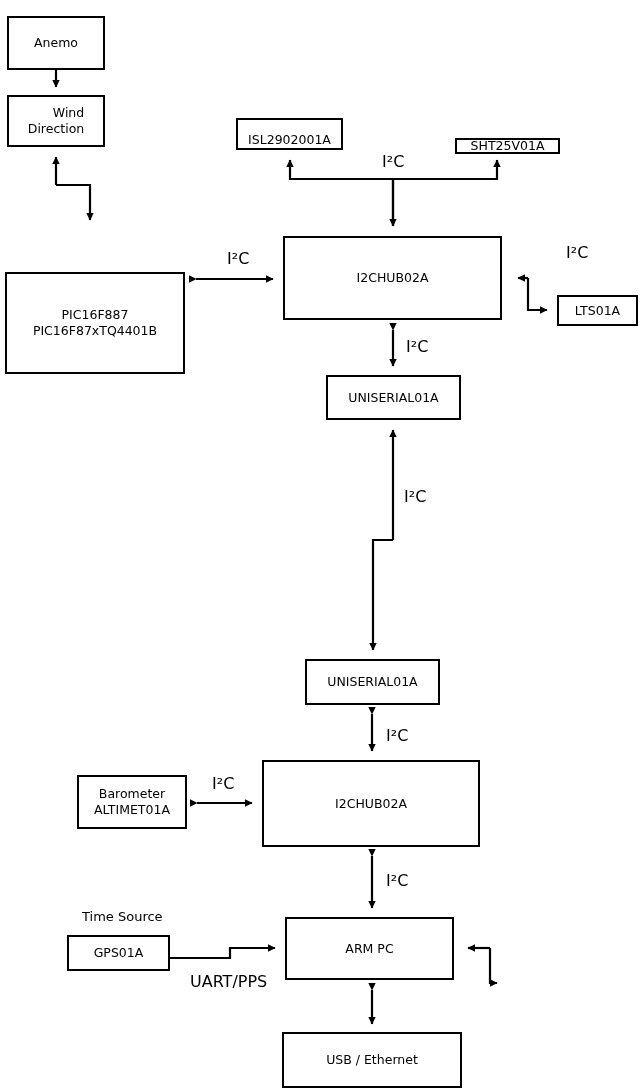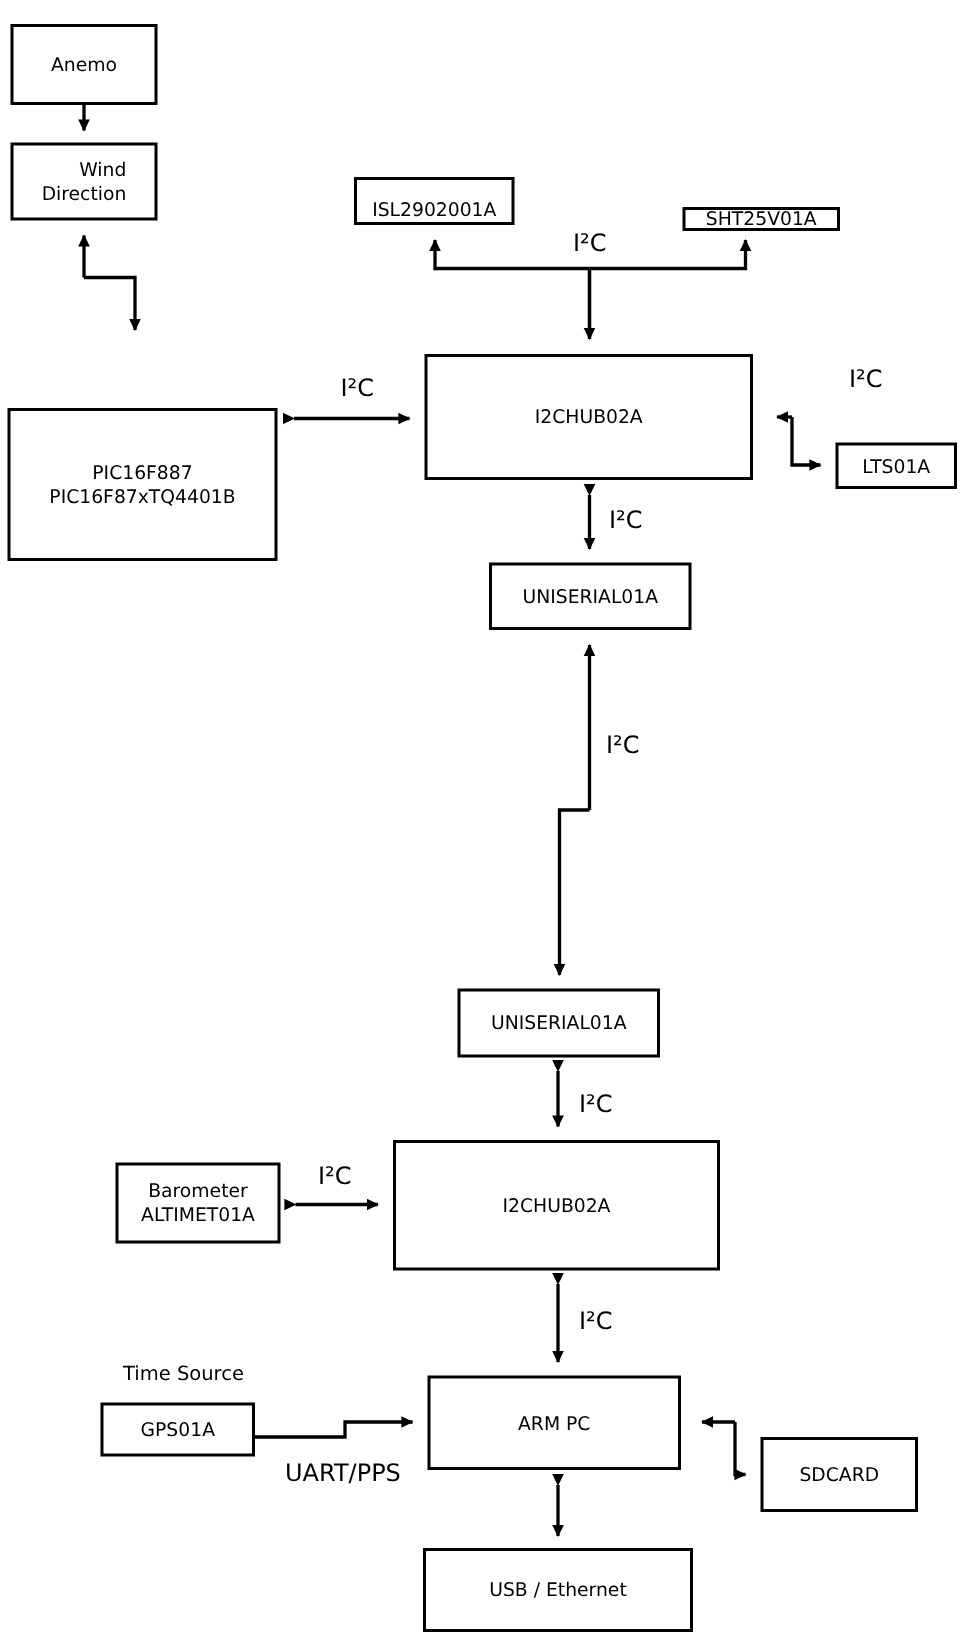--- a/index.html
+++ b/index.html
@@ -144,23 +144,20 @@
   </div>
 
   <div class="node" style="left:67px;top:935px;width:103px;height:36px;">
     <span class="lbl">GPS01A</span>
   </div>
 
   <div class="node" style="left:285px;top:917px;width:169px;height:63px;">
     <span class="lbl">ARM PC</span>
   </div>
 
-  <div class="node" style="left:507px;top:958px;width:105px;height:50px;">
-    <span class="lbl">SDCARD</span>
-  </div>
 
   <div class="node" style="left:282px;top:1032px;width:180px;height:56px;">
     <span class="lbl">USB / Ethernet</span>
   </div>
 
   <div class="wirelabel" style="left:382px;top:152px;">I²C</div>
 
   <div class="wirelabel" style="left:227px;top:249px;">I²C</div>
 
   <div class="wirelabel" style="left:566px;top:243px;">I²C</div>

